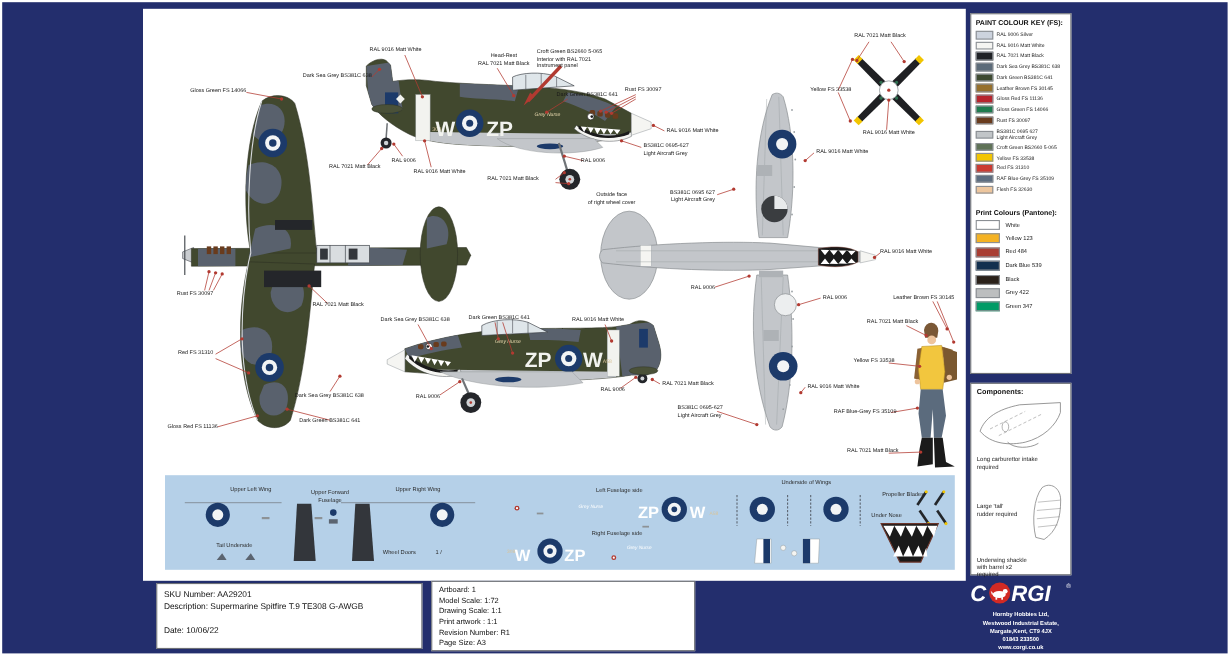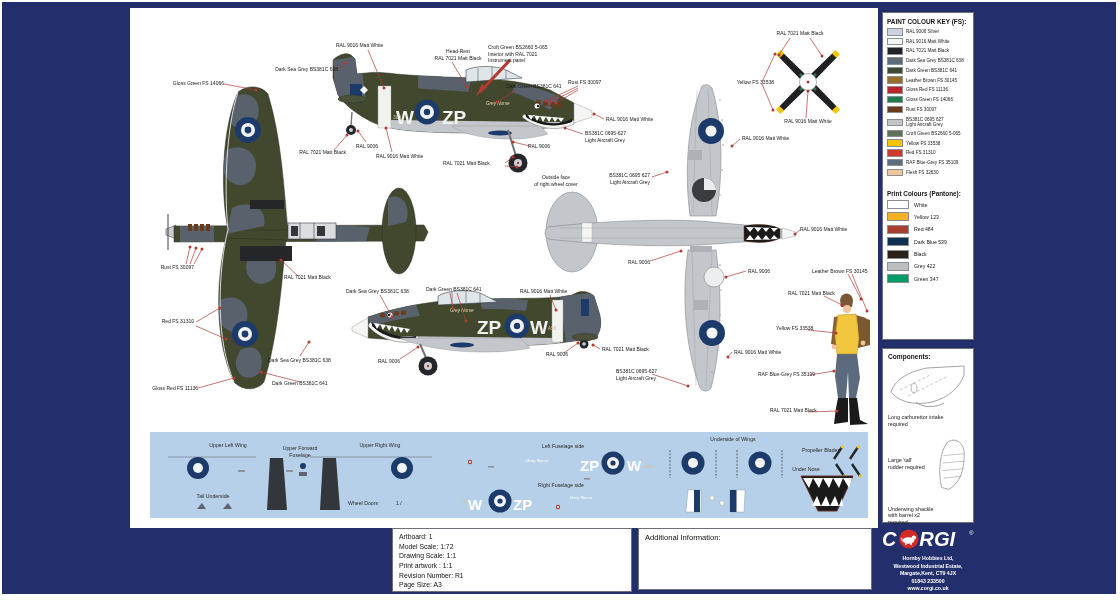--- a/index.html
+++ b/index.html
@@ -633,33 +633,35 @@
         <line x1="7" y1="36" x2="29" y2="34" stroke="#8a8a8a" stroke-width="0.5"></line>
         <line x1="7" y1="28" x2="30" y2="26" stroke="#8a8a8a" stroke-width="0.5"></line>
         <line x1="8" y1="20" x2="30" y2="18" stroke="#8a8a8a" stroke-width="0.5"></line>
       </svg>
     </div>
     <div class="comp-text" style="margin-top:14px;">Underwing shackle
 with barrel x2
 required</div>
   </div>
 
+  <div class="panel" style="left:142px;top:530px;width:242px;height:60px;padding:4px 6px;">
+    <div class="info-line">SKU Number: AA29201</div>
+    <div class="info-line">Description: Supermarine Spitfire T.9 TE308 G-AWGB</div>
+    <div class="info-line" style="margin-top:9px;">Date: 10/06/22</div>
+  </div>
 
   <div class="panel" style="left:392px;top:528px;width:240px;height:64px;padding:3px 6px;">
     <div class="ab-line">Artboard: 1</div>
     <div class="ab-line">Model Scale: 1:72</div>
     <div class="ab-line">Drawing Scale: 1:1</div>
     <div class="ab-line">Print artwork : 1:1</div>
     <div class="ab-line">Revision Number: R1</div>
     <div class="ab-line">Page Size: A3</div>
   </div>
 
-  <div class="panel" style="left:638px;top:528px;width:234px;height:62px;padding:4px 6px;">
-    <div class="addl">Additional Information:</div>
-  </div>
 
   <div class="corgi-wrap">
     <svg width="98" height="23" viewBox="0 0 100 24">
       <text x="2" y="19" font-family="Liberation Sans, sans-serif" font-size="21" font-weight="900" font-style="italic" fill="#ffffff">C</text>
       <circle cx="30" cy="11.5" r="10" fill="#d22a24"></circle>
       <g>
         <ellipse cx="29.5" cy="13" rx="6.2" ry="3.4" fill="#ffffff"></ellipse>
         <circle cx="35.2" cy="10" r="2.3" fill="#ffffff"></circle>
         <path d="M23.6,11.5 l-2.2,-2 l1.4,4.2 z" fill="#ffffff"></path>
         <rect x="26" y="15.5" width="1.6" height="2.4" fill="#ffffff"></rect>

